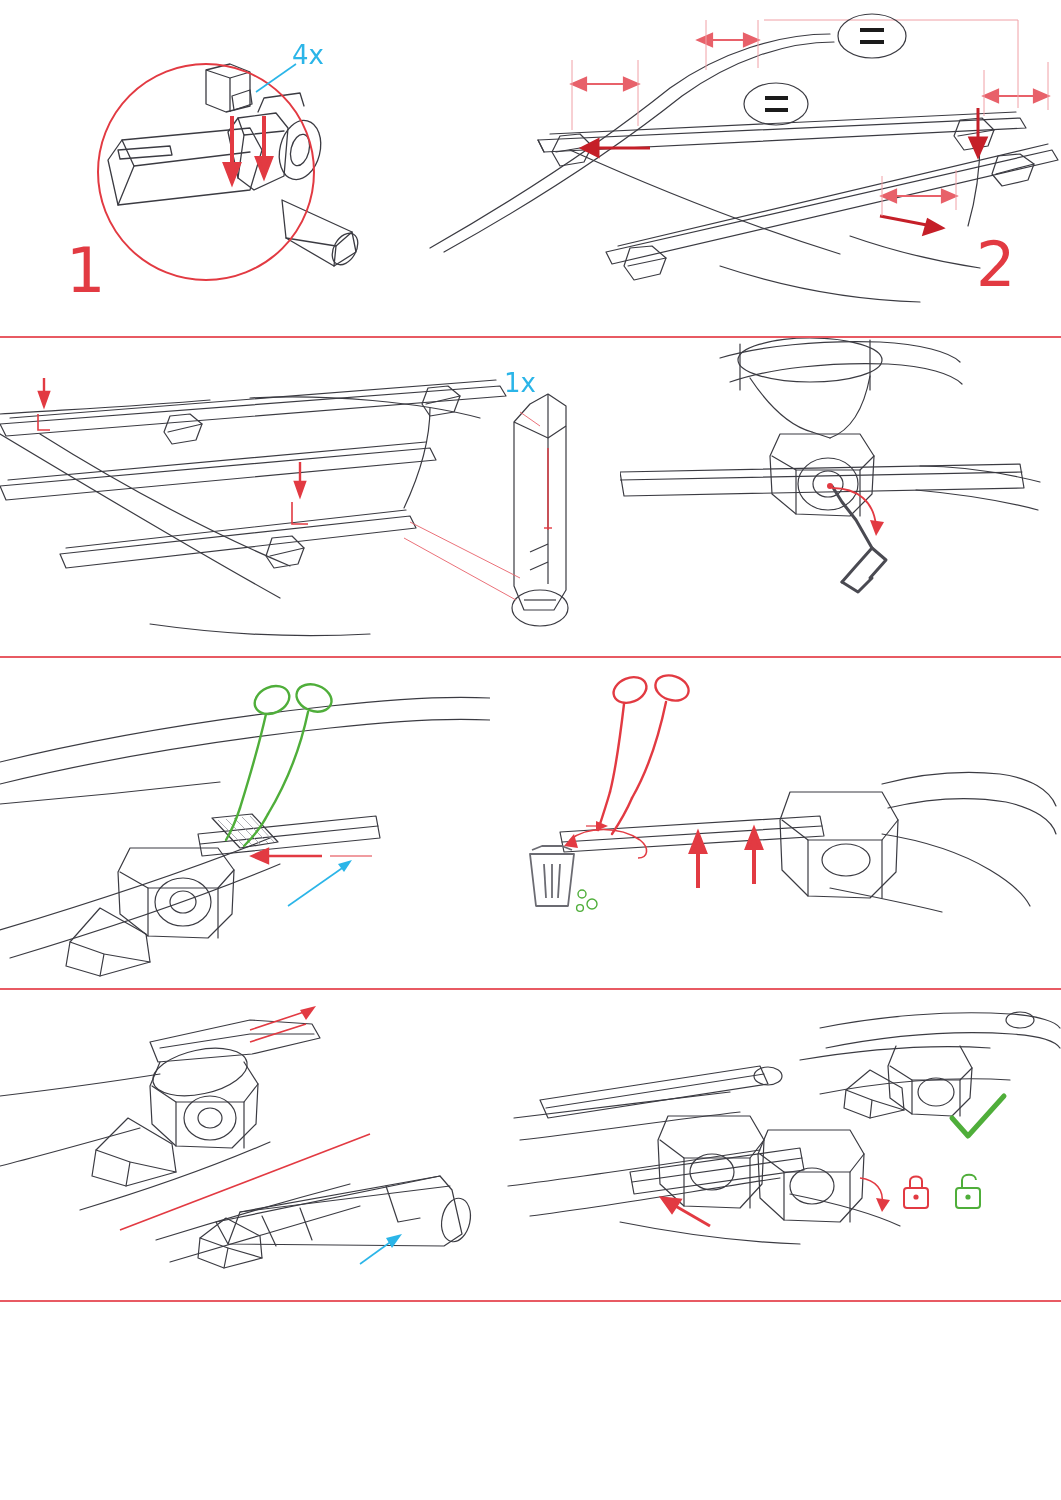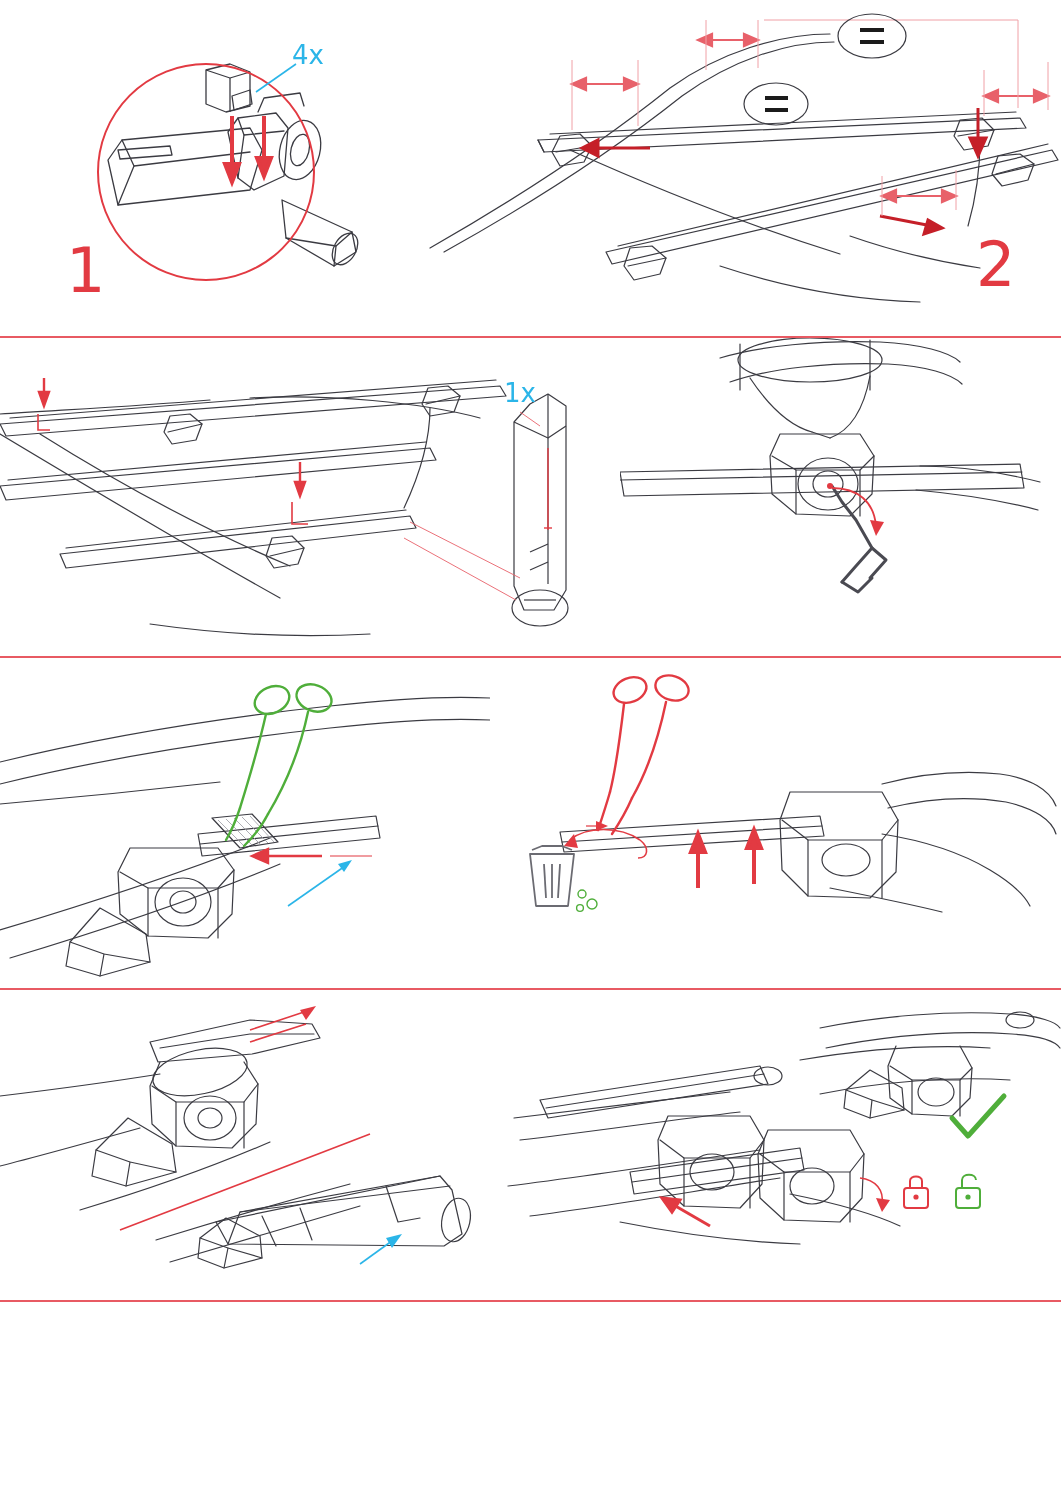--- a/index.html
+++ b/index.html
@@ -252,21 +252,21 @@
         <line x1="300" y1="124" x2="300" y2="150"></line>
         <polygon points="300,158 295,144 305,144"></polygon>
       </g>
       <g stroke="#e23a42" stroke-width="1.6" fill="none">
         <path d="M38 76 L38 92 L50 92"></path>
         <path d="M292 164 L292 186 L308 186"></path>
       </g>
     </svg>
 
   </div>
-  <div class="qty" style="position:absolute;left:504px;top:378px;">1x</div>
+  <div class="qty" style="position:absolute;left:504px;top:368px;">1x</div>
 
   <div class="panel" style="left:620px;top:338px;width:441px;height:318px;">
     <svg width="441" height="318" viewBox="0 0 441 318">
       <g fill="none" stroke="#3b3b42" stroke-width="1.2" stroke-linecap="round" stroke-linejoin="round">
 
         <path d="M100 20 C140 8 200 2 260 4 C300 6 330 14 340 24"></path>
         <path d="M110 44 C150 30 210 24 268 26 C306 28 332 36 342 46"></path>
         <path d="M120 6 L120 52"></path>
         <path d="M250 2 L250 52"></path>
         <ellipse cx="190" cy="22" rx="72" ry="22"></ellipse>

